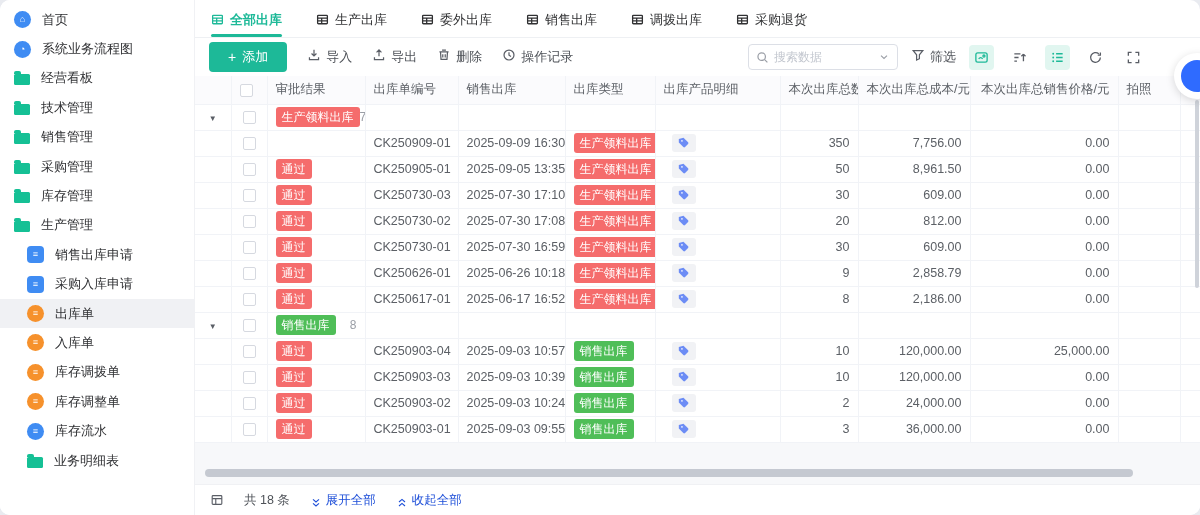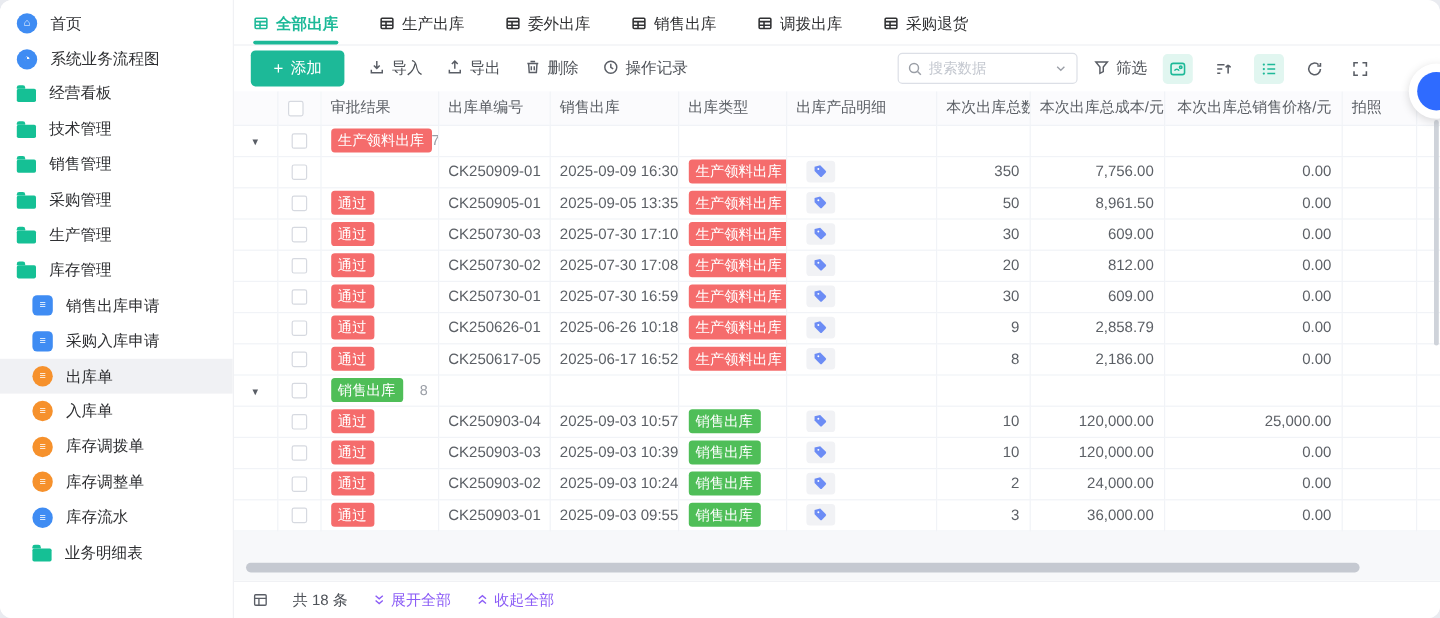--- a/index.html
+++ b/index.html
@@ -23,21 +23,21 @@
 
   .tabs { height:38px; flex:none; display:flex; align-items:stretch; gap:34px; padding:0 16px; border-bottom:1px solid #eef0f3; }
   .tab { display:flex; align-items:center; gap:6px; font-size:13px; color:#303133; cursor:pointer; position:relative; padding-top:2px; }
   .tab svg { color:#303133; }
   .tab.active { color:#1db998; font-weight:bold; }
   .tab.active svg { color:#1db998; }
   .tab.active::after { content:''; position:absolute; left:0; right:0; bottom:0; height:3px; background:#1db998; border-radius:2px; }
 
   .toolbar { height:38px; flex:none; display:flex; align-items:center; padding:0 14px; gap:20px; }
   .btn-add { display:flex; align-items:center; gap:6px; background:#1db998; color:#fff; border:none; font-size:13px; padding:6px 19px; border-radius:4px; cursor:pointer; font-family:inherit; }
-  .tool-btn { display:flex; align-items:flex-end; gap:5px; background:none; border:none; font-size:13px; color:#4e5258; cursor:pointer; font-family:inherit; }
+  .tool-btn { display:flex; align-items:flex-start; gap:5px; background:none; border:none; font-size:13px; color:#4e5258; cursor:pointer; font-family:inherit; }
   .tool-btn svg { color:#5a5e66; }
   .toolbar-right { margin-left:auto; display:flex; align-items:center; gap:13px; padding-right:40px; }
   .search-box { display:flex; align-items:center; width:150px; height:26px; border:1px solid #dcdfe6; border-radius:4px; padding:0 7px; gap:5px; background:#fff; }
   .search-box input { border:none; outline:none; flex:1; min-width:0; font-size:12px; color:#303133; font-family:inherit; }
   .search-box input::placeholder { color:#c3c7cf; }
   .icon-btn { width:25px; height:25px; border:none; background:none; border-radius:4px; display:flex; align-items:center; justify-content:center; color:#5a5e66; cursor:pointer; }
   .icon-btn.teal { background:#e1f6f0; color:#1db998; }
 
   
   .table-zone { flex:1; position:relative; overflow:hidden; display:flex; flex-direction:column; }
@@ -51,21 +51,21 @@
   .group-cell { display:flex; align-items:center; justify-content:space-between; }
   .group-count { color:#9a9ea6; font-size:12px; }
   .expander { font-size:8px; color:#5a5e66; cursor:pointer; }
   .detail-btn { display:inline-flex; align-items:center; justify-content:center; width:24px; height:18px; background:#f1f2f5; border:none; border-radius:3px; cursor:pointer; margin-left:8px; }
   .below-table { flex:1; background:#f7f8fa; }
   .hscrollbar { position:absolute; left:10px; bottom:7px; width:928px; height:8px; background:#c5c9d1; border-radius:4px; cursor:pointer; }
   .vscrollbar { position:absolute; right:1px; top:100px; width:4px; height:188px; background:#cfd3da; border-radius:2px; cursor:pointer; }
 
   
   .pager { height:31px; flex:none; border-top:1px solid #f0f1f4; display:flex; align-items:center; gap:20px; padding:0 15px; font-size:12.5px; color:#4e5258; background:#fff; }
-  .pager .link { display:flex; align-items:center; gap:4px; background:none; border:none; font-size:12.5px; color:#8b5cf6; cursor:pointer; font-family:inherit; }
+  .pager .link { display:flex; align-items:flex-end; gap:4px; background:none; border:none; font-size:12.5px; color:#1d4ed8; cursor:pointer; font-family:inherit; }
 
   
   .float-btn { position:absolute; top:53px; right:-20px; width:46px; height:46px; background:#fff; border-radius:50%; box-shadow:0 2px 8px rgba(0,0,0,.15); display:flex; align-items:center; justify-content:center; cursor:pointer; }
   .float-btn .inner { width:32px; height:32px; border-radius:50%; background:#2f6bff; }
 </style>
 </head>
 <body>
 
 <div class="app">
 
@@ -89,25 +89,25 @@
       <div class="side-item">
         <span class="folder"></span>
         <span>销售管理</span>
       </div>
       <div class="side-item">
         <span class="folder"></span>
         <span>采购管理</span>
       </div>
       <div class="side-item">
         <span class="folder"></span>
+        <span>库存管理</span>
+      </div>
+      <div class="side-item">
+        <span class="folder"></span>
         <span>生产管理</span>
-      </div>
-      <div class="side-item">
-        <span class="folder"></span>
-        <span>库存管理</span>
       </div>
       <div class="side-item sub">
         <span class="ic square-blue">≡</span>
         <span>销售出库申请</span>
       </div>
       <div class="side-item sub">
         <span class="ic square-blue">≡</span>
         <span>采购入库申请</span>
       </div>
       <div class="side-item sub active">
@@ -443,21 +443,21 @@
               <td class="num">9</td>
               <td class="num">2,858.79</td>
               <td class="num">0.00</td>
               <td></td>
               <td></td>
             </tr>
             <tr>
               <td></td>
               <td class="center"><span class="cbx"></span></td>
               <td><span class="badge" style="background: rgb(245, 108, 108);">通过</span></td>
-              <td>CK250617-05</td>
+              <td>CK250617-01</td>
               <td>2025-06-17 16:52</td>
               <td><span class="badge" style="background: rgb(245, 108, 108);">生产领料出库</span></td>
               <td><button class="detail-btn">
                   <svg width="13" height="13" viewBox="0 0 16 16">
                     <path d="M2.2 3.6 8 2.2l5.6 5.6a1.5 1.5 0 0 1 0 2.1l-3.7 3.7a1.5 1.5 0 0 1-2.1 0L2.2 8z" fill="#6c8cf5"></path>
                     <circle cx="6.1" cy="6" r="1" fill="#fff"></circle>
                   </svg>
                 </button></td>
               <td class="num">8</td>
               <td class="num">2,186.00</td>

